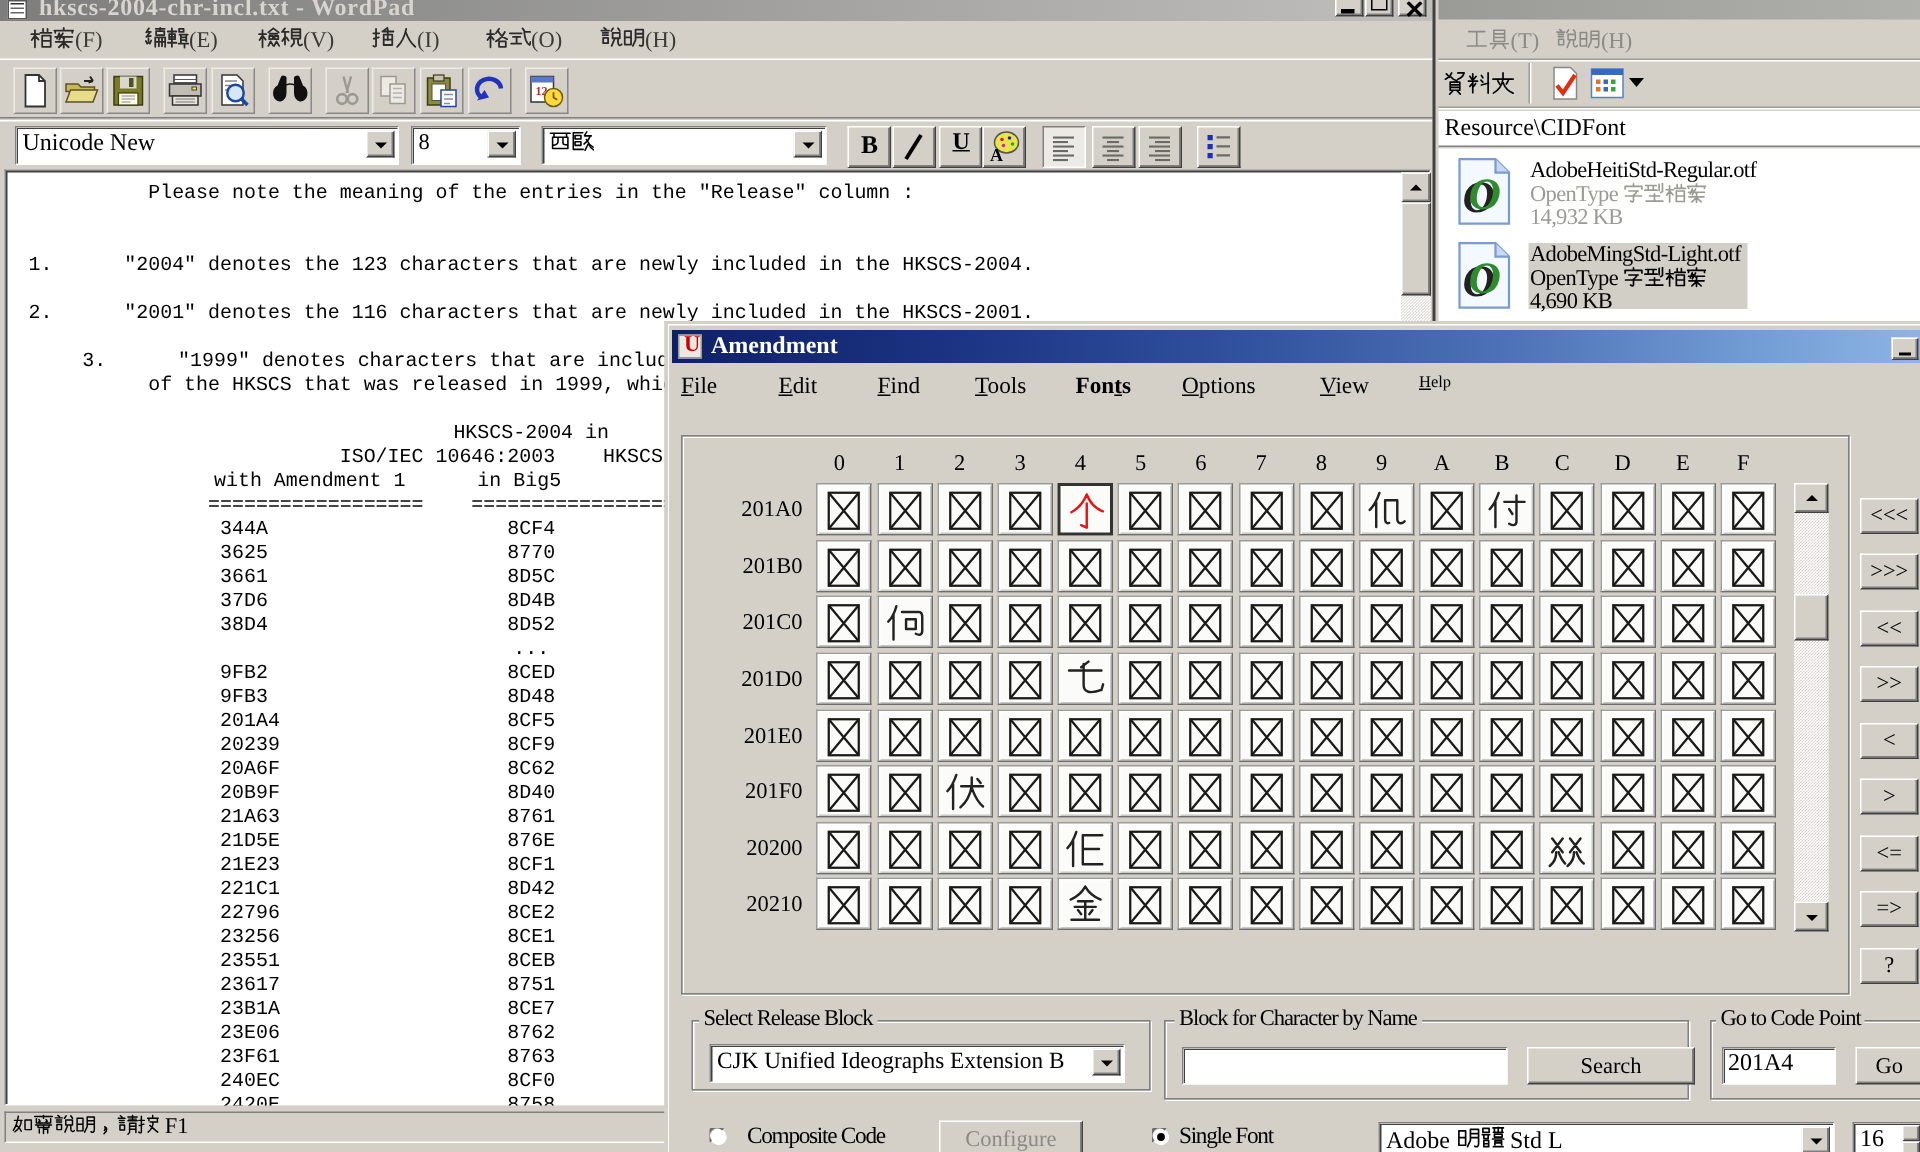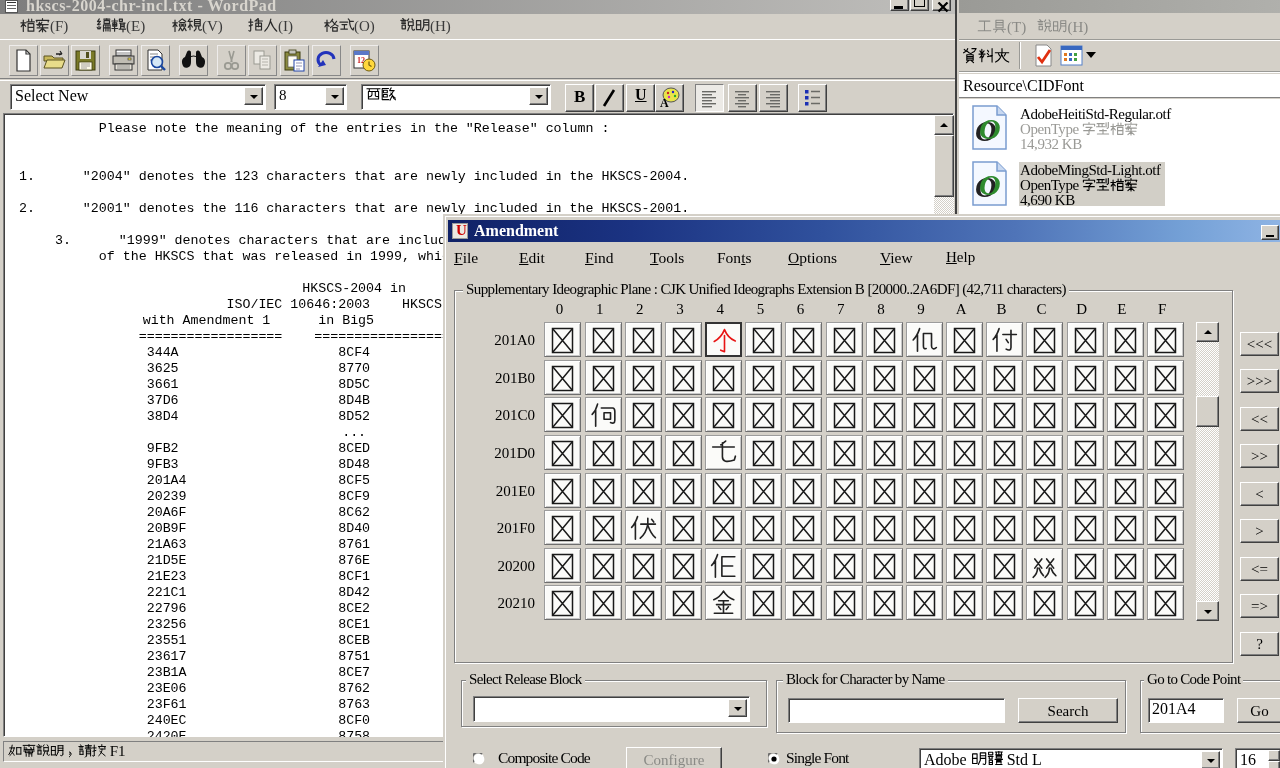--- a/index.html
+++ b/index.html
@@ -164,21 +164,21 @@
       <div class="abs" style="left:350px;top:45px;width:29px;height:31px;background:#d4d0c8;border:1px solid;border-color:#eeeceb #888 #888 #eeeceb;">
         <svg width="25" height="25" viewBox="0 0 25 25" style="position:absolute;left:1px;top:2px;">
           <rect x="2" y="3" width="15" height="17" fill="#fff" stroke="#333"></rect>
           <rect x="2" y="3" width="15" height="4" fill="#5a78c8"></rect>
           <text x="5" y="15" font-size="8" fill="#cc2222" font-family="Liberation Serif" font-weight="bold">12</text>
           <circle cx="17" cy="17" r="6" fill="#ffd83c" stroke="#705c10"></circle>
           <path d="M17,13.5 v3.5 l2.5,1.5" stroke="#705c10" stroke-width="1.2" fill="none"></path>
         </svg>
       </div>
       <div class="abs sunk" style="left:10px;top:84px;width:256px;height:26px;">
-        <div class="abs ser" style="left:4px;top:2px;font-size:16px;white-space:nowrap;">Select New</div>
+        <div class="abs ser" style="left:4px;top:2px;font-size:16px;white-space:nowrap;">Unicode New</div>
         <div class="arrbtn" style="right:2px;top:2px;width:19px;height:18px;">
           <div class="tri-d"></div>
         </div>
       </div>
       <div class="abs sunk" style="left:274px;top:84px;width:73px;height:26px;">
         <div class="abs ser" style="left:4px;top:2px;font-size:15px;white-space:nowrap;">8</div>
         <div class="arrbtn" style="right:2px;top:2px;width:19px;height:18px;">
           <div class="tri-d"></div>
         </div>
       </div>
@@ -401,26 +401,25 @@
         <div class="ser" style="position:absolute;left:3px;top:-2px;font-size:15px;font-weight:bold;color:#c00;">U</div>
       </div>
       <div class="abs ser" style="left:29px;top:6px;font-size:16px;font-weight:bold;color:#fff;">Amendment</div>
       <div class="abs out" style="left:816px;top:9px;width:18px;height:15px;">
         <div style="position:absolute;left:4px;top:9px;width:8px;height:2px;background:#000;"></div>
       </div>
       <div class="abs ser" style="left:9px;top:33px;font-size:15.5px;"><u>F</u>ile</div>
       <div class="abs ser" style="left:74px;top:33px;font-size:15.5px;"><u>E</u>dit</div>
       <div class="abs ser" style="left:140px;top:33px;font-size:15.5px;"><u>F</u>ind</div>
       <div class="abs ser" style="left:205px;top:33px;font-size:15.5px;"><u>T</u>ools</div>
-      <div class="abs ser" style="left:272px;top:33px;font-size:15.5px;">Fon<u>t</u>s</div>
+      <div class="abs ser" style="left:272px;top:33px;font-size:15.5px;font-weight:bold;">Fon<u>t</u>s</div>
       <div class="abs ser" style="left:343px;top:33px;font-size:15.5px;"><u>O</u>ptions</div>
       <div class="abs ser" style="left:435px;top:33px;font-size:15.5px;"><u>V</u>iew</div>
-      <div class="abs ser" style="left:501px;top:33px;font-size:15px;"><u>H</u>elp</div>
+      <div class="abs ser" style="left:501px;top:33px;font-size:11px;"><u>H</u>elp</div>
       <div class="abs grp" style="left:9px;top:74px;width:779px;height:373px;"></div>
-      <div class="abs grplab" style="left:18px;top:65px;letter-spacing:-0.6px;">Supplementary Ideographic Plane : CJK Unified Ideographs Extension B [20000..2A6DF] (42,711 characters)</div>
       <div class="abs ser" style="left:108.5px;top:85px;width:12px;text-align:center;font-size:15px;">0</div>
       <div class="abs ser" style="left:148.7px;top:85px;width:12px;text-align:center;font-size:15px;">1</div>
       <div class="abs ser" style="left:188.8px;top:85px;width:12px;text-align:center;font-size:15px;">2</div>
       <div class="abs ser" style="left:229.0px;top:85px;width:12px;text-align:center;font-size:15px;">3</div>
       <div class="abs ser" style="left:269.2px;top:85px;width:12px;text-align:center;font-size:15px;">4</div>
       <div class="abs ser" style="left:309.4px;top:85px;width:12px;text-align:center;font-size:15px;">5</div>
       <div class="abs ser" style="left:349.5px;top:85px;width:12px;text-align:center;font-size:15px;">6</div>
       <div class="abs ser" style="left:389.7px;top:85px;width:12px;text-align:center;font-size:15px;">7</div>
       <div class="abs ser" style="left:429.9px;top:85px;width:12px;text-align:center;font-size:15px;">8</div>
       <div class="abs ser" style="left:470.0px;top:85px;width:12px;text-align:center;font-size:15px;">9</div>
@@ -1448,28 +1447,29 @@
       <div class="btn" style="left:795px;top:190.6px;width:39px;height:24px;line-height:23px;">&lt;&lt;</div>
       <div class="btn" style="left:795px;top:228.1px;width:39px;height:24px;line-height:23px;">&gt;&gt;</div>
       <div class="btn" style="left:795px;top:265.6px;width:39px;height:24px;line-height:23px;">&lt;</div>
       <div class="btn" style="left:795px;top:303.1px;width:39px;height:24px;line-height:23px;">&gt;</div>
       <div class="btn" style="left:795px;top:340.6px;width:39px;height:24px;line-height:23px;">&lt;=</div>
       <div class="btn" style="left:795px;top:378.1px;width:39px;height:24px;line-height:23px;">=&gt;</div>
       <div class="btn" style="left:795px;top:415.6px;width:39px;height:24px;line-height:23px;">?</div>
       <div class="abs grp" style="left:16px;top:464px;width:306px;height:47px;"></div>
       <div class="abs grplab" style="left:21px;top:455px;">Select Release Block</div>
       <div class="abs sunk" style="left:28px;top:480px;width:277px;height:26px;">
+        <div class="abs ser" style="left:4px;top:2px;font-size:15.5px;white-space:nowrap;">CJK Unified Ideographs Extension B</div>
         <div class="arrbtn" style="right:2px;top:2px;width:19px;height:18px;">
           <div class="tri-d"></div>
         </div>
       </div>
       <div class="abs grp" style="left:331px;top:464px;width:350px;height:53px;"></div>
       <div class="abs grplab" style="left:338px;top:455px;">Block for Character by Name</div>
       <div class="abs sunk" style="left:343px;top:482px;width:217px;height:25px;"></div>
-      <div class="btn" style="left:573px;top:482px;width:100px;height:25px;line-height:24px;">Search</div>
+      <div class="btn" style="left:573px;top:482px;width:112px;height:25px;line-height:24px;">Search</div>
       <div class="abs grp" style="left:695px;top:464px;width:142px;height:53px;"></div>
       <div class="abs grplab" style="left:699px;top:455px;">Go to Code Point</div>
       <div class="abs sunk" style="left:703px;top:482px;width:76px;height:25px;">
         <div class="abs ser" style="left:3px;top:1px;font-size:16px;">201A4</div>
       </div>
       <div class="btn" style="left:792px;top:482px;width:45px;height:25px;line-height:24px;">Go</div>
       <div class="abs" style="left:28px;top:536px;width:13px;height:13px;"><svg width="13" height="13">
           <circle cx="6" cy="6" r="5.5" fill="#fff" stroke="none"></circle>
           <path d="M1,9 A5.5,5.5 0 0 1 9,1" fill="none" stroke="#6a6a6a" stroke-width="1.8"></path>
           <path d="M3,11 A5.5,5.5 0 0 0 11,3" fill="none" stroke="#d4d0c8" stroke-width="1.6"></path>

